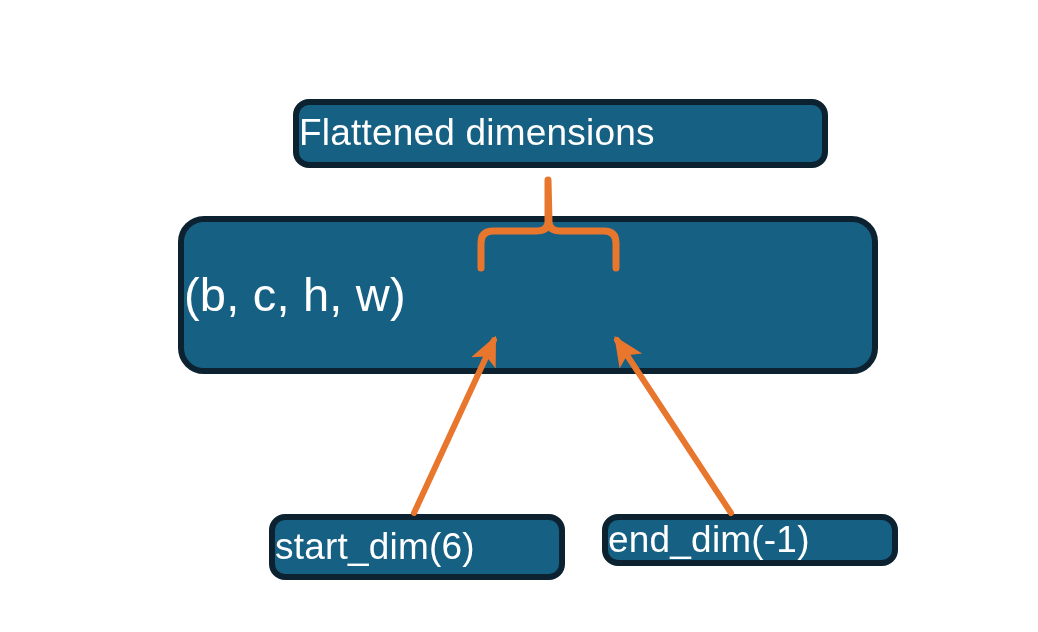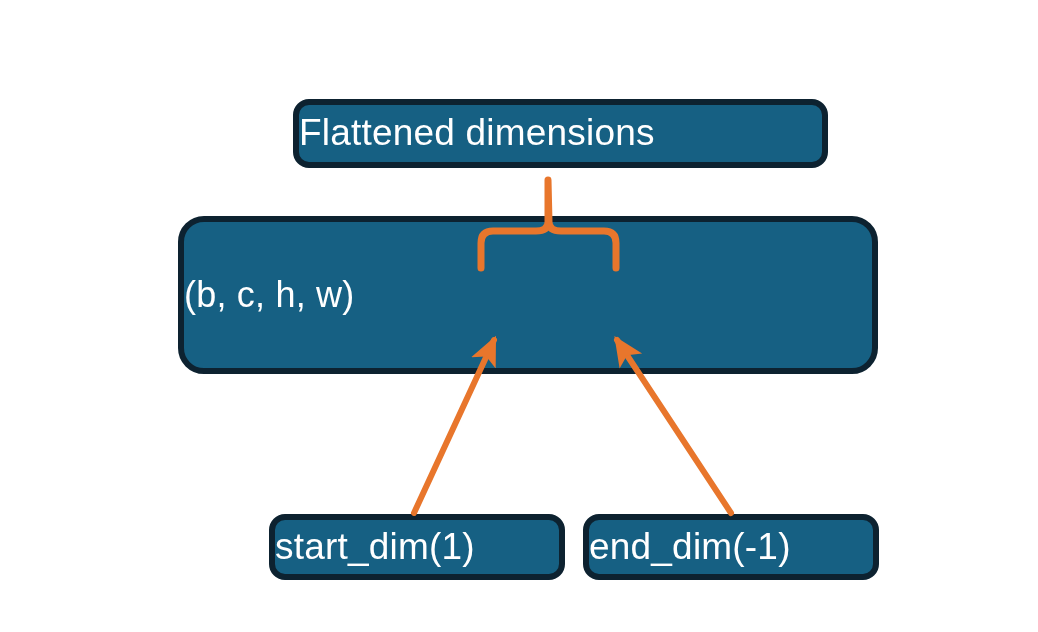--- a/index.html
+++ b/index.html
@@ -48,36 +48,36 @@
   }
   #node-flattened .node-label { font-size: 37px; }
 
   #node-shape {
     left: 178px;
     top: 216px;
     width: 700px;
     height: 158px;
     border-radius: 26px;
   }
-  #node-shape .node-label { font-size: 36px; }
+  #node-shape .node-label { font-size: 47px; }
 
   #node-start-dim {
     left: 269px;
     top: 514px;
     width: 296px;
     height: 66px;
     border-radius: 16px;
   }
   #node-start-dim .node-label { font-size: 37px; }
 
   #node-end-dim {
-    left: 583px;
+    left: 602px;
     top: 514px;
     width: 296px;
-    height: 66px;
+    height: 52px;
     border-radius: 16px;
   }
   #node-end-dim .node-label { font-size: 37px; }
 
   
   #connectors {
     position: absolute;
     left: 0;
     top: 0;
     width: 1038px;
@@ -92,21 +92,21 @@
 
   <div class="node" id="node-flattened">
     <span class="node-label">Flattened dimensions</span>
   </div>
 
   <div class="node" id="node-shape">
     <span class="node-label">(b, c, h, w)</span>
   </div>
 
   <div class="node" id="node-start-dim">
-    <span class="node-label">start_dim(1)</span>
+    <span class="node-label">start_dim(6)</span>
   </div>
 
   <div class="node" id="node-end-dim">
     <span class="node-label">end_dim(-1)</span>
   </div>
 
   <svg id="connectors" viewBox="0 0 1038 632">
     <defs>
       <marker id="arrowhead-orange" markerWidth="5.2" markerHeight="5.2" refX="4.2" refY="2.6" orient="auto" markerUnits="strokeWidth">
         <path d="M0,0.35 L5.0,2.6 L0,4.85 L1.15,2.6 Z" fill="#e8762c"></path>

